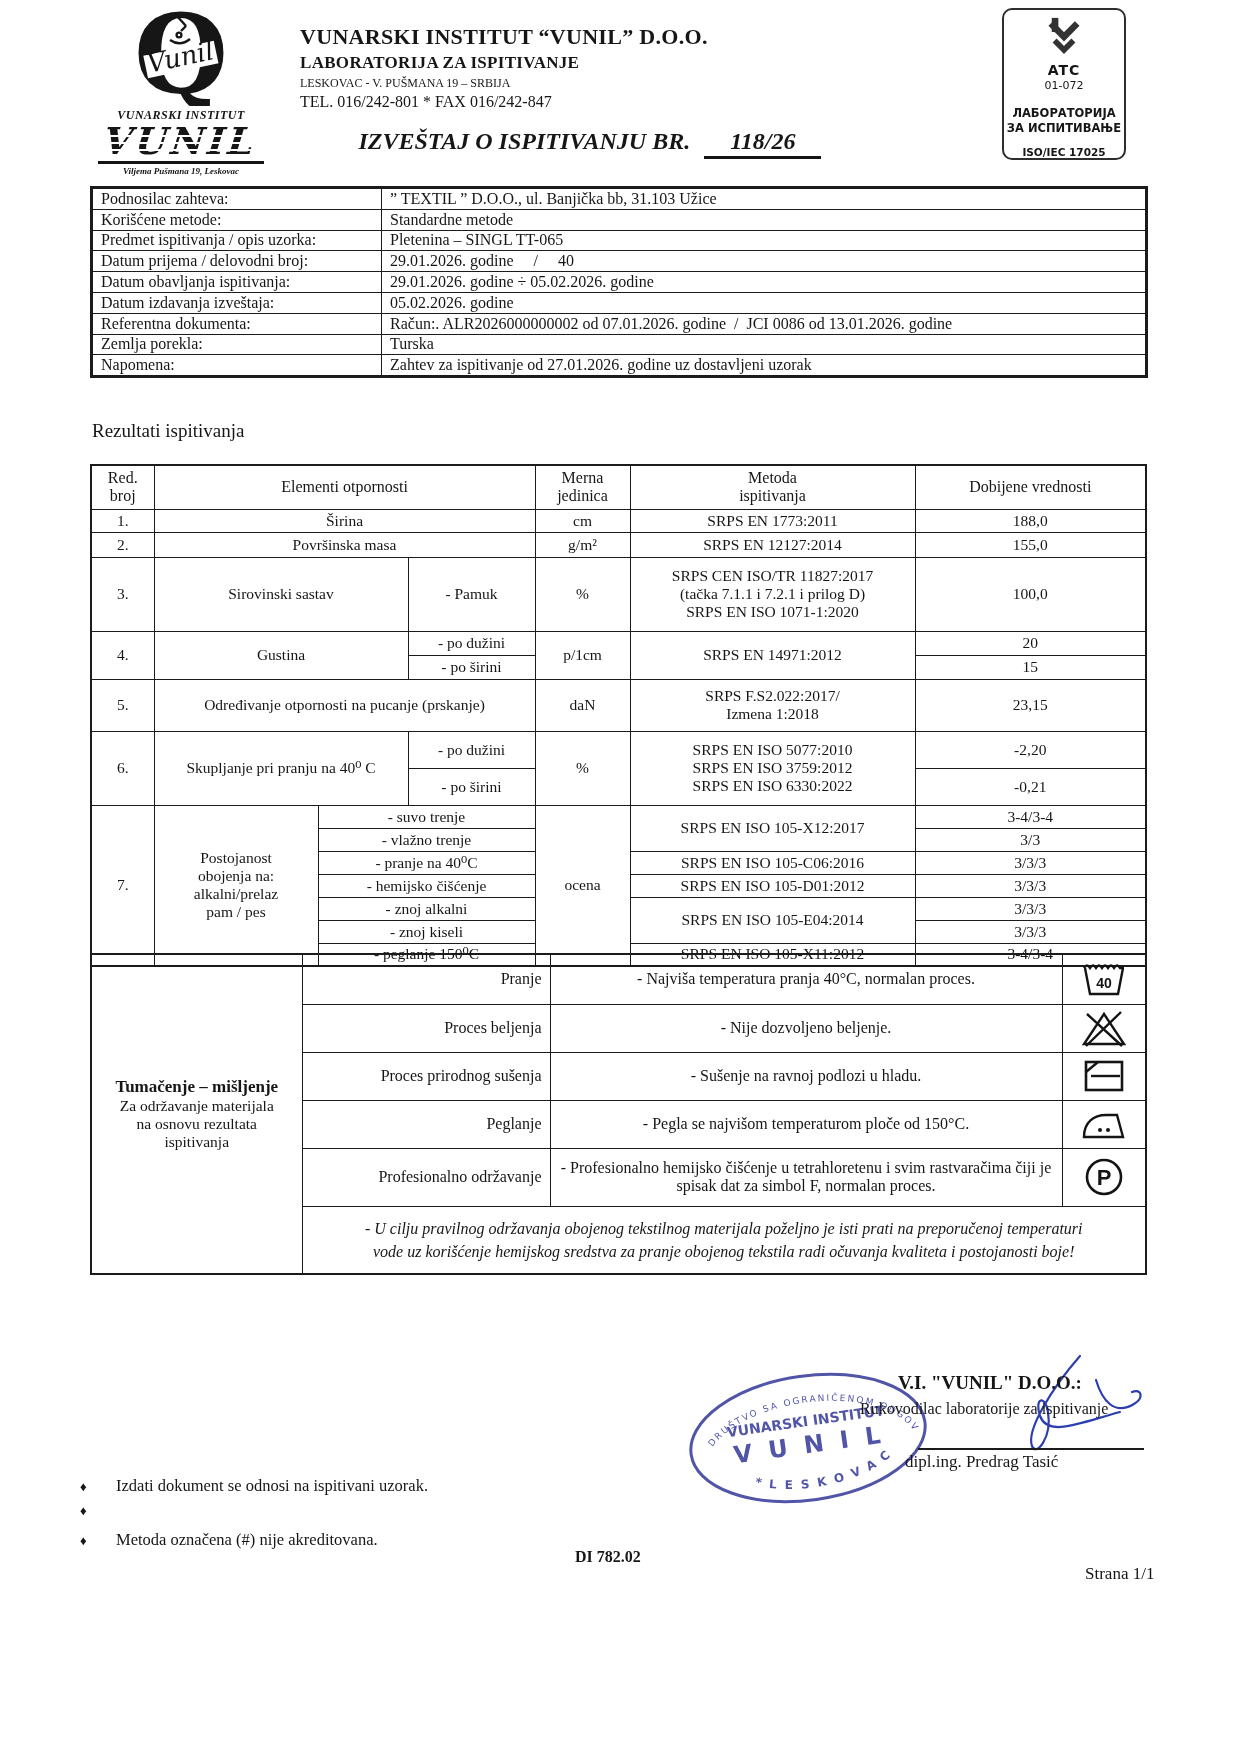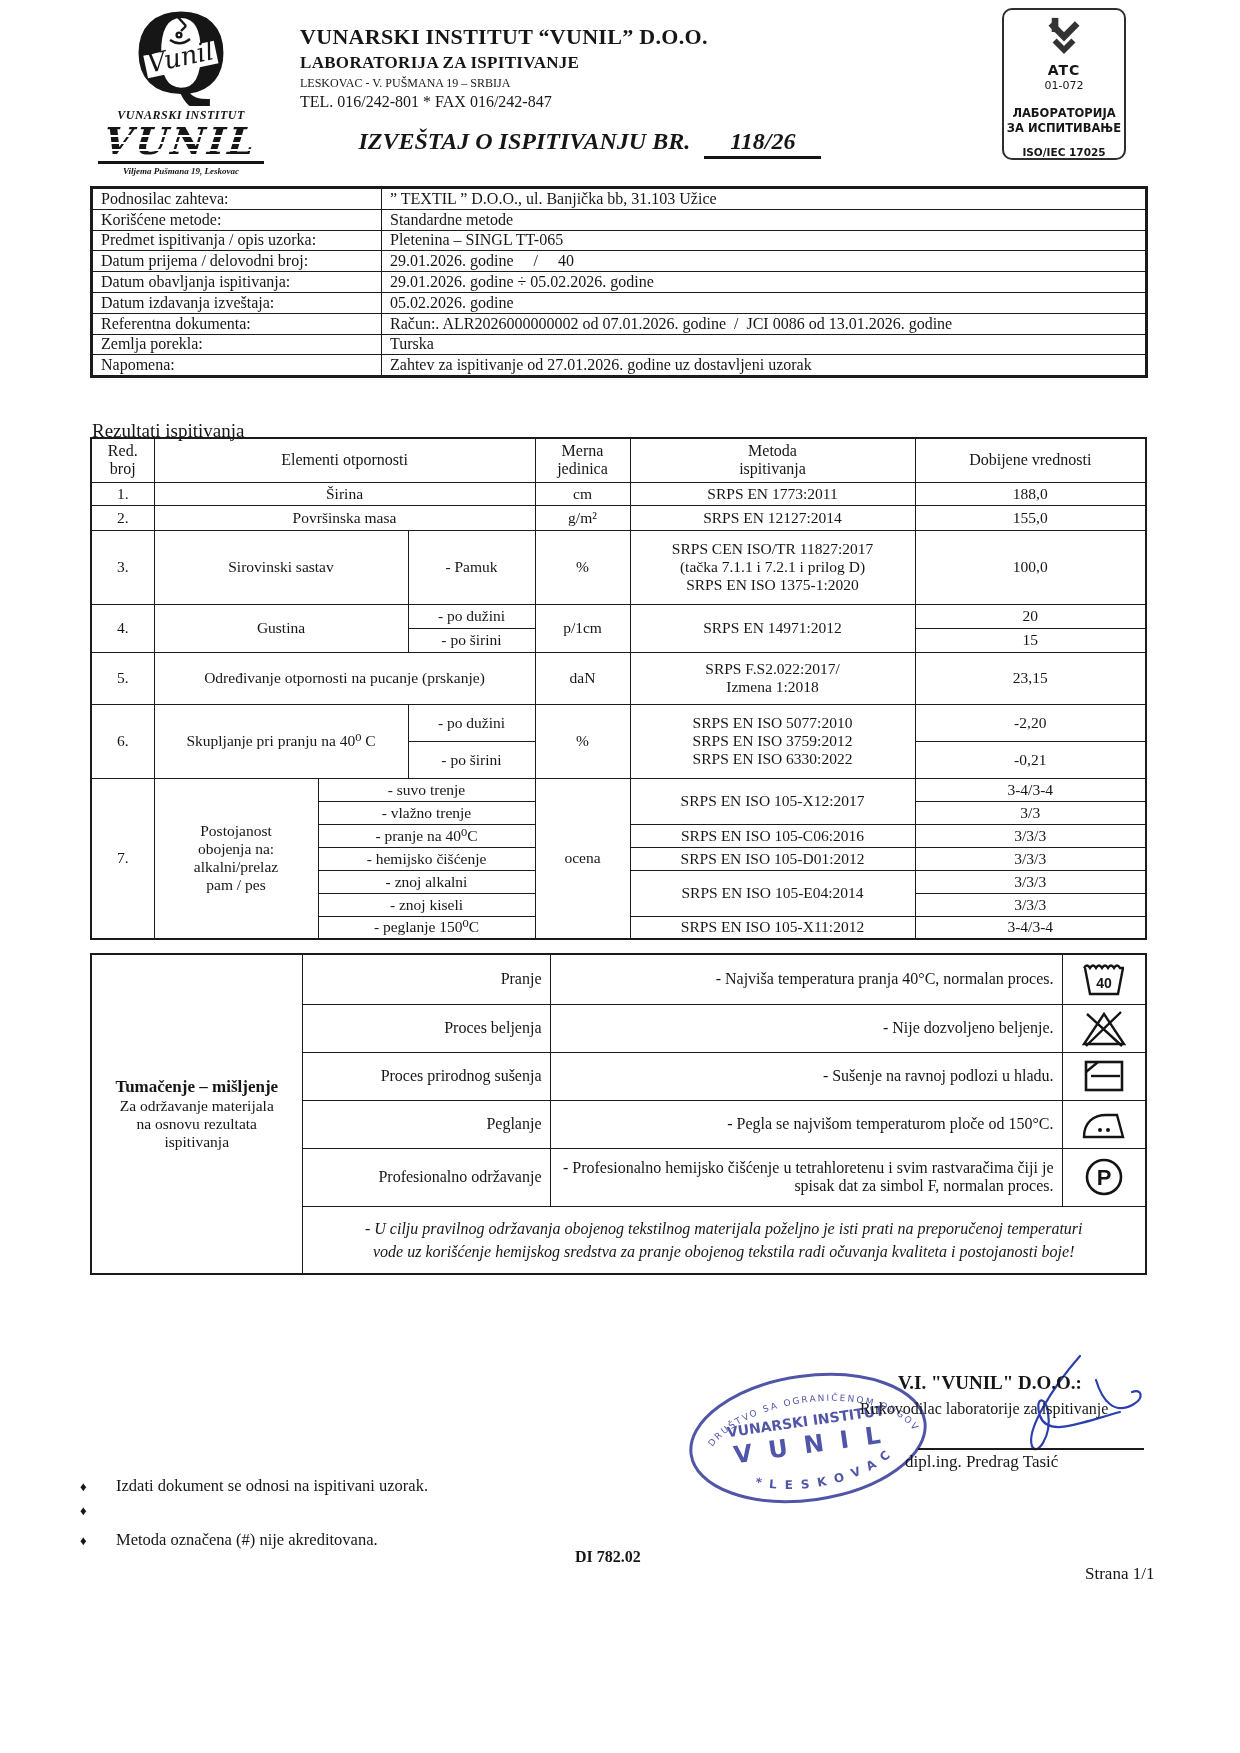--- a/index.html
+++ b/index.html
@@ -32,33 +32,33 @@
   .atc-code{font-size:11px;margin-top:1px;}
   .atc-lab{font-size:11.5px;font-weight:bold;margin-top:14px;line-height:1.25;text-align:center;}
   .atc-iso{font-size:10.5px;font-weight:bold;margin-top:11px;}
 
   
   table{border-collapse:collapse;table-layout:fixed;}
   .info-table{position:absolute;left:90px;top:186px;width:1055px;border:3px solid #1b1b1b;}
   .info-table td{border:1.5px solid #1b1b1b;font-size:16px;padding:0 8px;height:19.8px;
                  overflow:hidden;white-space:pre;}
   .res-title{position:absolute;left:92px;top:420px;font-size:19px;}
-  .res-table{position:absolute;left:90px;top:437px;width:1055px;border:2.5px solid #1b1b1b;padding-left:36px;}
+  .res-table{position:absolute;left:90px;top:464px;width:1055px;border:2.5px solid #1b1b1b;padding-left:36px;}
   .res-table th,.res-table td{border:1.4px solid #1b1b1b;font-size:15.5px;font-weight:normal;
                               text-align:center;padding:1px 4px;overflow:hidden;}
   .res-table th{font-size:16px;}
   .pre{white-space:pre-line;}
   .tl{text-align:left;padding-left:9px;}
 
   .care-table{position:absolute;left:90px;top:953px;width:1055px;border:2.5px solid #1b1b1b;}
   .care-table td{border:1.4px solid #1b1b1b;font-size:16px;padding:2px 8px;overflow:hidden;}
   .care-head-bold{font-weight:bold;font-size:17px;text-align:center;}
   .care-head-rest{font-size:15.5px;text-align:center;white-space:pre-line;}
   .care-label{text-align:right;padding-left:12px;}
-  .care-desc{text-align:right;padding-left:14px;}
+  .care-desc{text-align:center;padding-left:14px;}
   .care-icon-cell{text-align:center;padding:0;}
   .care-note{font-style:italic;font-size:16.5px;text-align:center;line-height:1.45;padding:8px 24px;}
 
   
   .sig-company{position:absolute;left:898px;top:1372px;font-size:19px;font-weight:bold;}
   .sig-role{position:absolute;left:860px;top:1400px;font-size:16px;}
   .sig-line{position:absolute;left:918px;top:1448px;width:226px;border-top:2px solid #1b1b1b;}
   .sig-name{position:absolute;left:905px;top:1452px;font-size:17px;}
   .stamp-svg{position:absolute;left:658px;top:1350px;}
   .sign-svg{position:absolute;left:930px;top:1350px;}
@@ -210,21 +210,21 @@
       <td>SRPS EN 12127:2014</td>
       <td>155,0</td>
     </tr>
     <tr style="height:74px">
       <td>3.</td>
       <td colspan="2" class="tl">Sirovinski sastav</td>
       <td class="tl">- Pamuk</td>
       <td>%</td>
       <td class="pre">SRPS CEN ISO/TR 11827:2017
 (tačka 7.1.1 i 7.2.1 i prilog D)
-SRPS EN ISO 1375-1:2020</td>
+SRPS EN ISO 1071-1:2020</td>
       <td>100,0</td>
     </tr>
     <tr style="height:24px">
       <td rowspan="2">4.</td>
       <td rowspan="2" colspan="2" class="tl">Gustina</td>
       <td class="tl">- po dužini</td>
       <td rowspan="2">p/1cm</td>
       <td rowspan="2">SRPS EN 14971:2012</td>
       <td>20</td>
     </tr>

